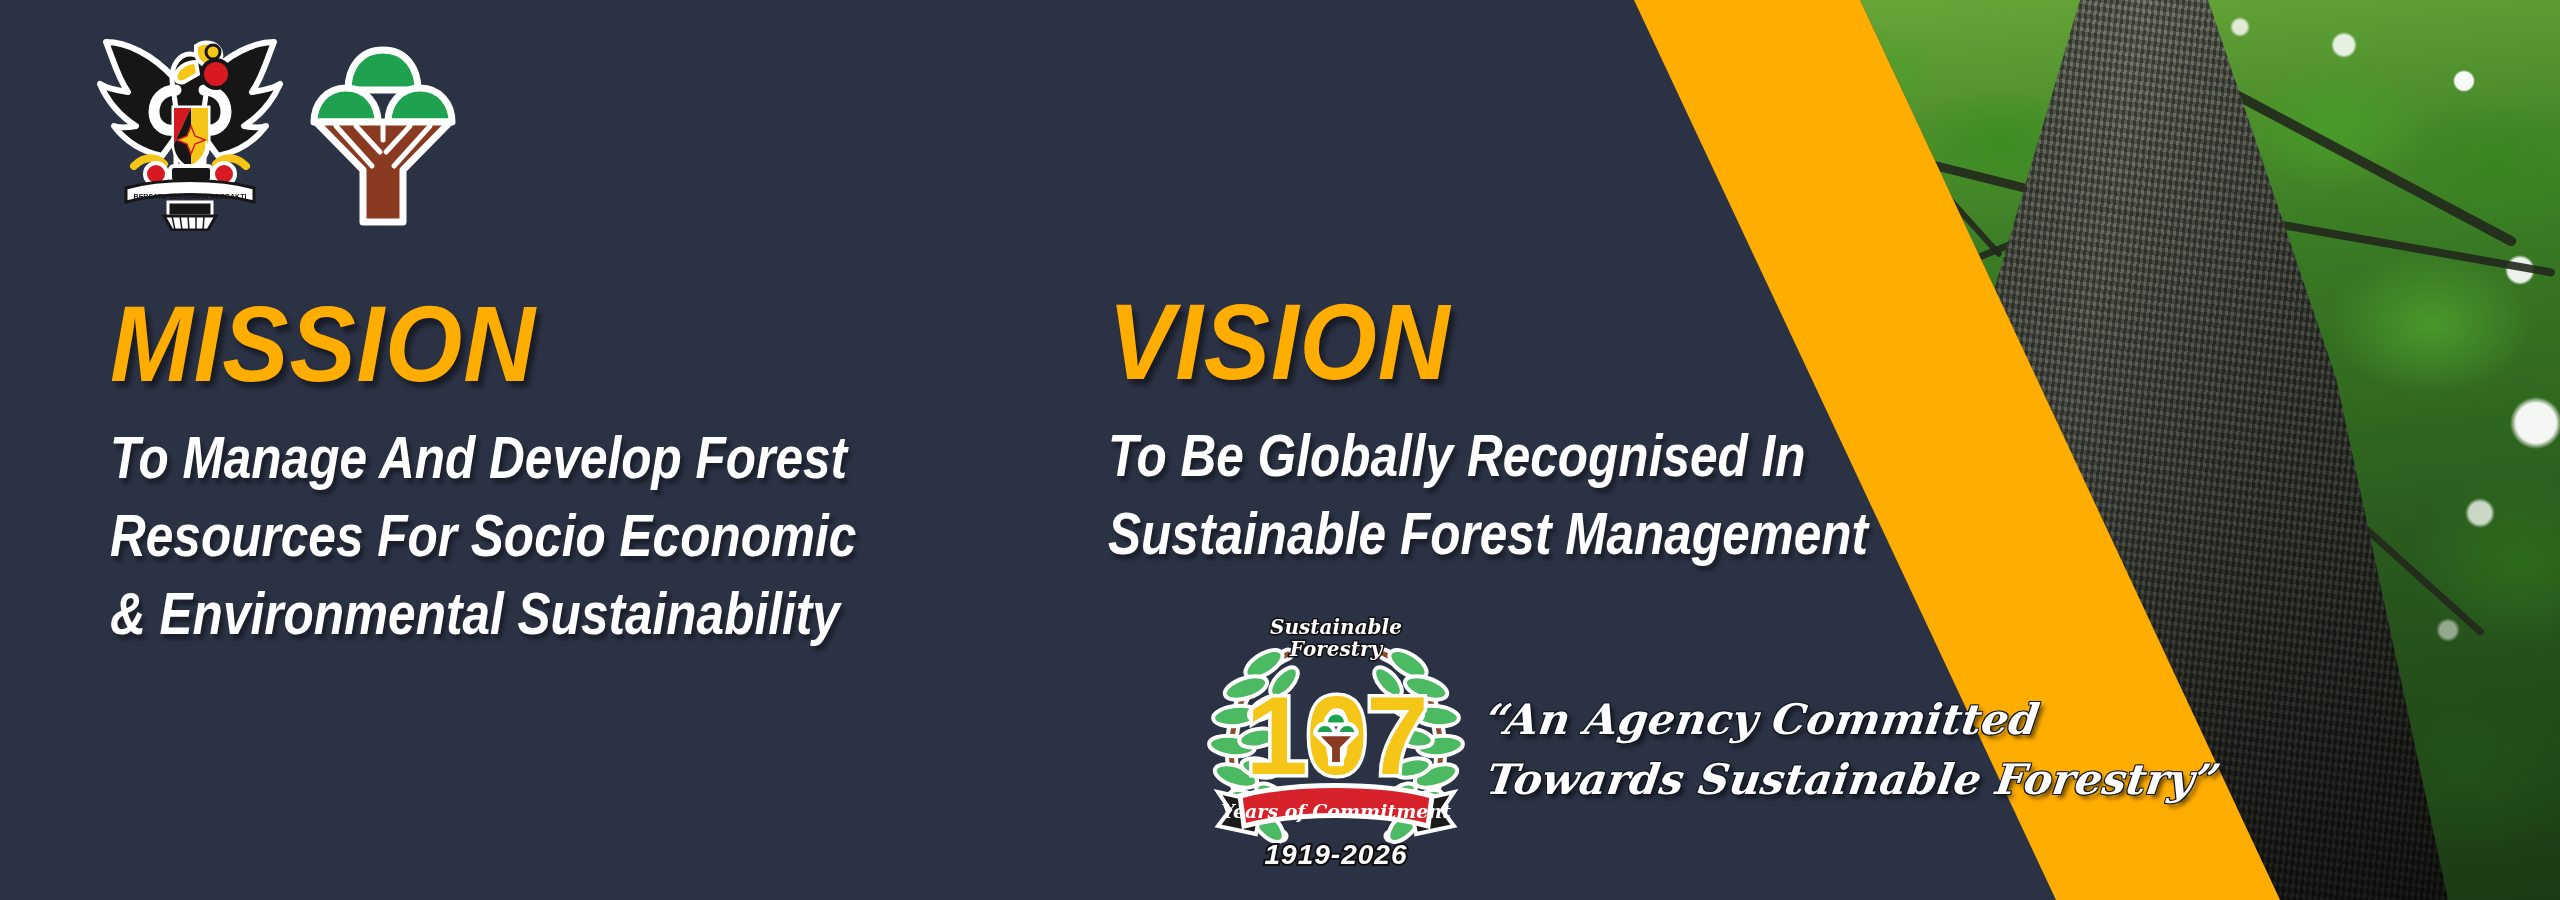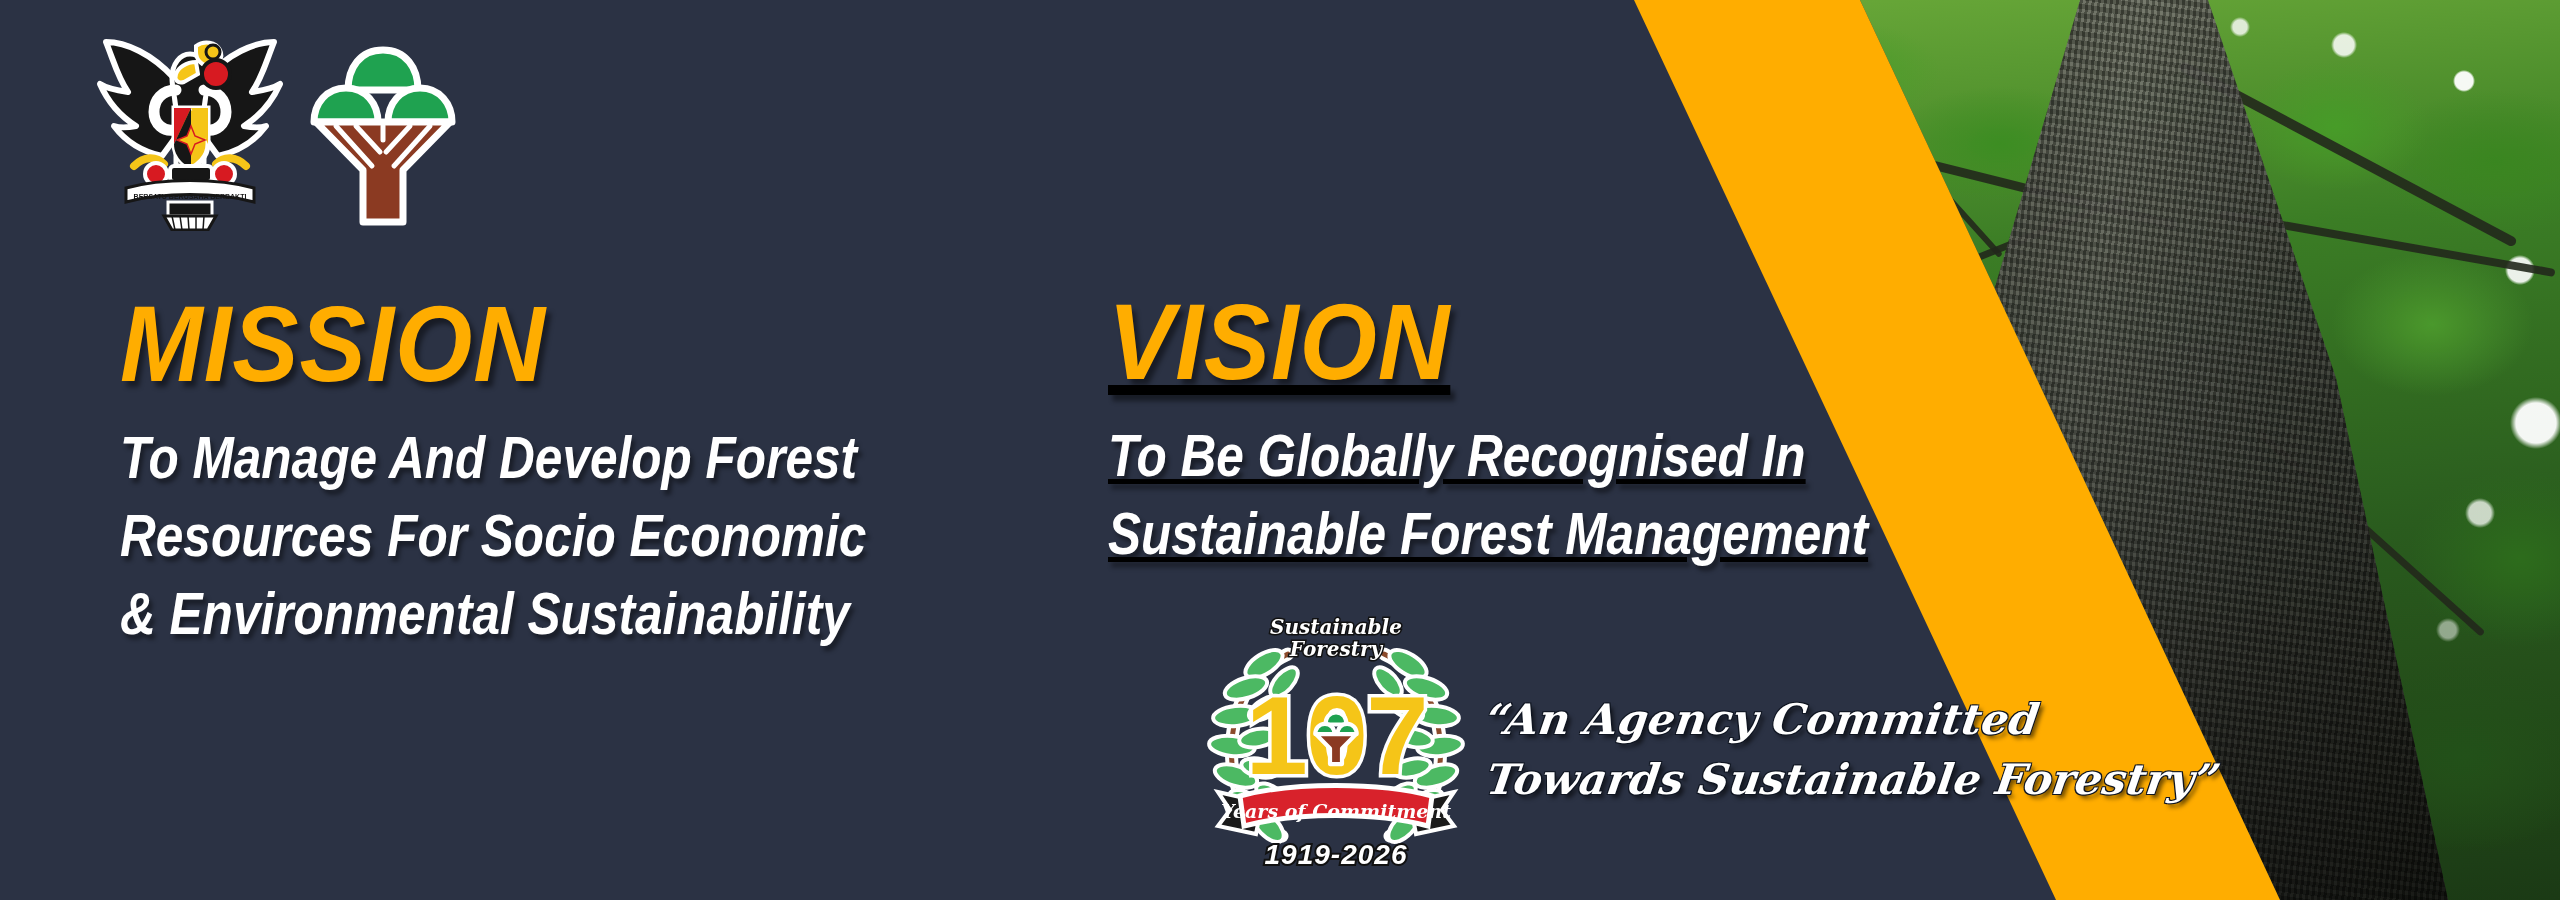--- a/index.html
+++ b/index.html
@@ -109,22 +109,22 @@
     top: 16px;
     display: flex;
     align-items: flex-start;
     gap: 18px;
   }
 
   
   .col {
     position: absolute;
   }
-  .col-mission { left: 110px;  top: 290px; width: 960px; margin-left: 10px; }
-  .col-vision  { left: 1108px; top: 288px; width: 980px; text-decoration: underline; }
+  .col-mission { left: 110px;  top: 290px; width: 960px; }
+  .col-vision  { left: 1108px; top: 288px; width: 980px; }
 
   .heading {
     font-family: "Liberation Sans", sans-serif;
     font-style: italic;
     font-weight: bold;
     font-size: 108px;
     line-height: 1.0;
     letter-spacing: 1px;
     color: #FFAD00;
     margin: 0 0 22px 0;

